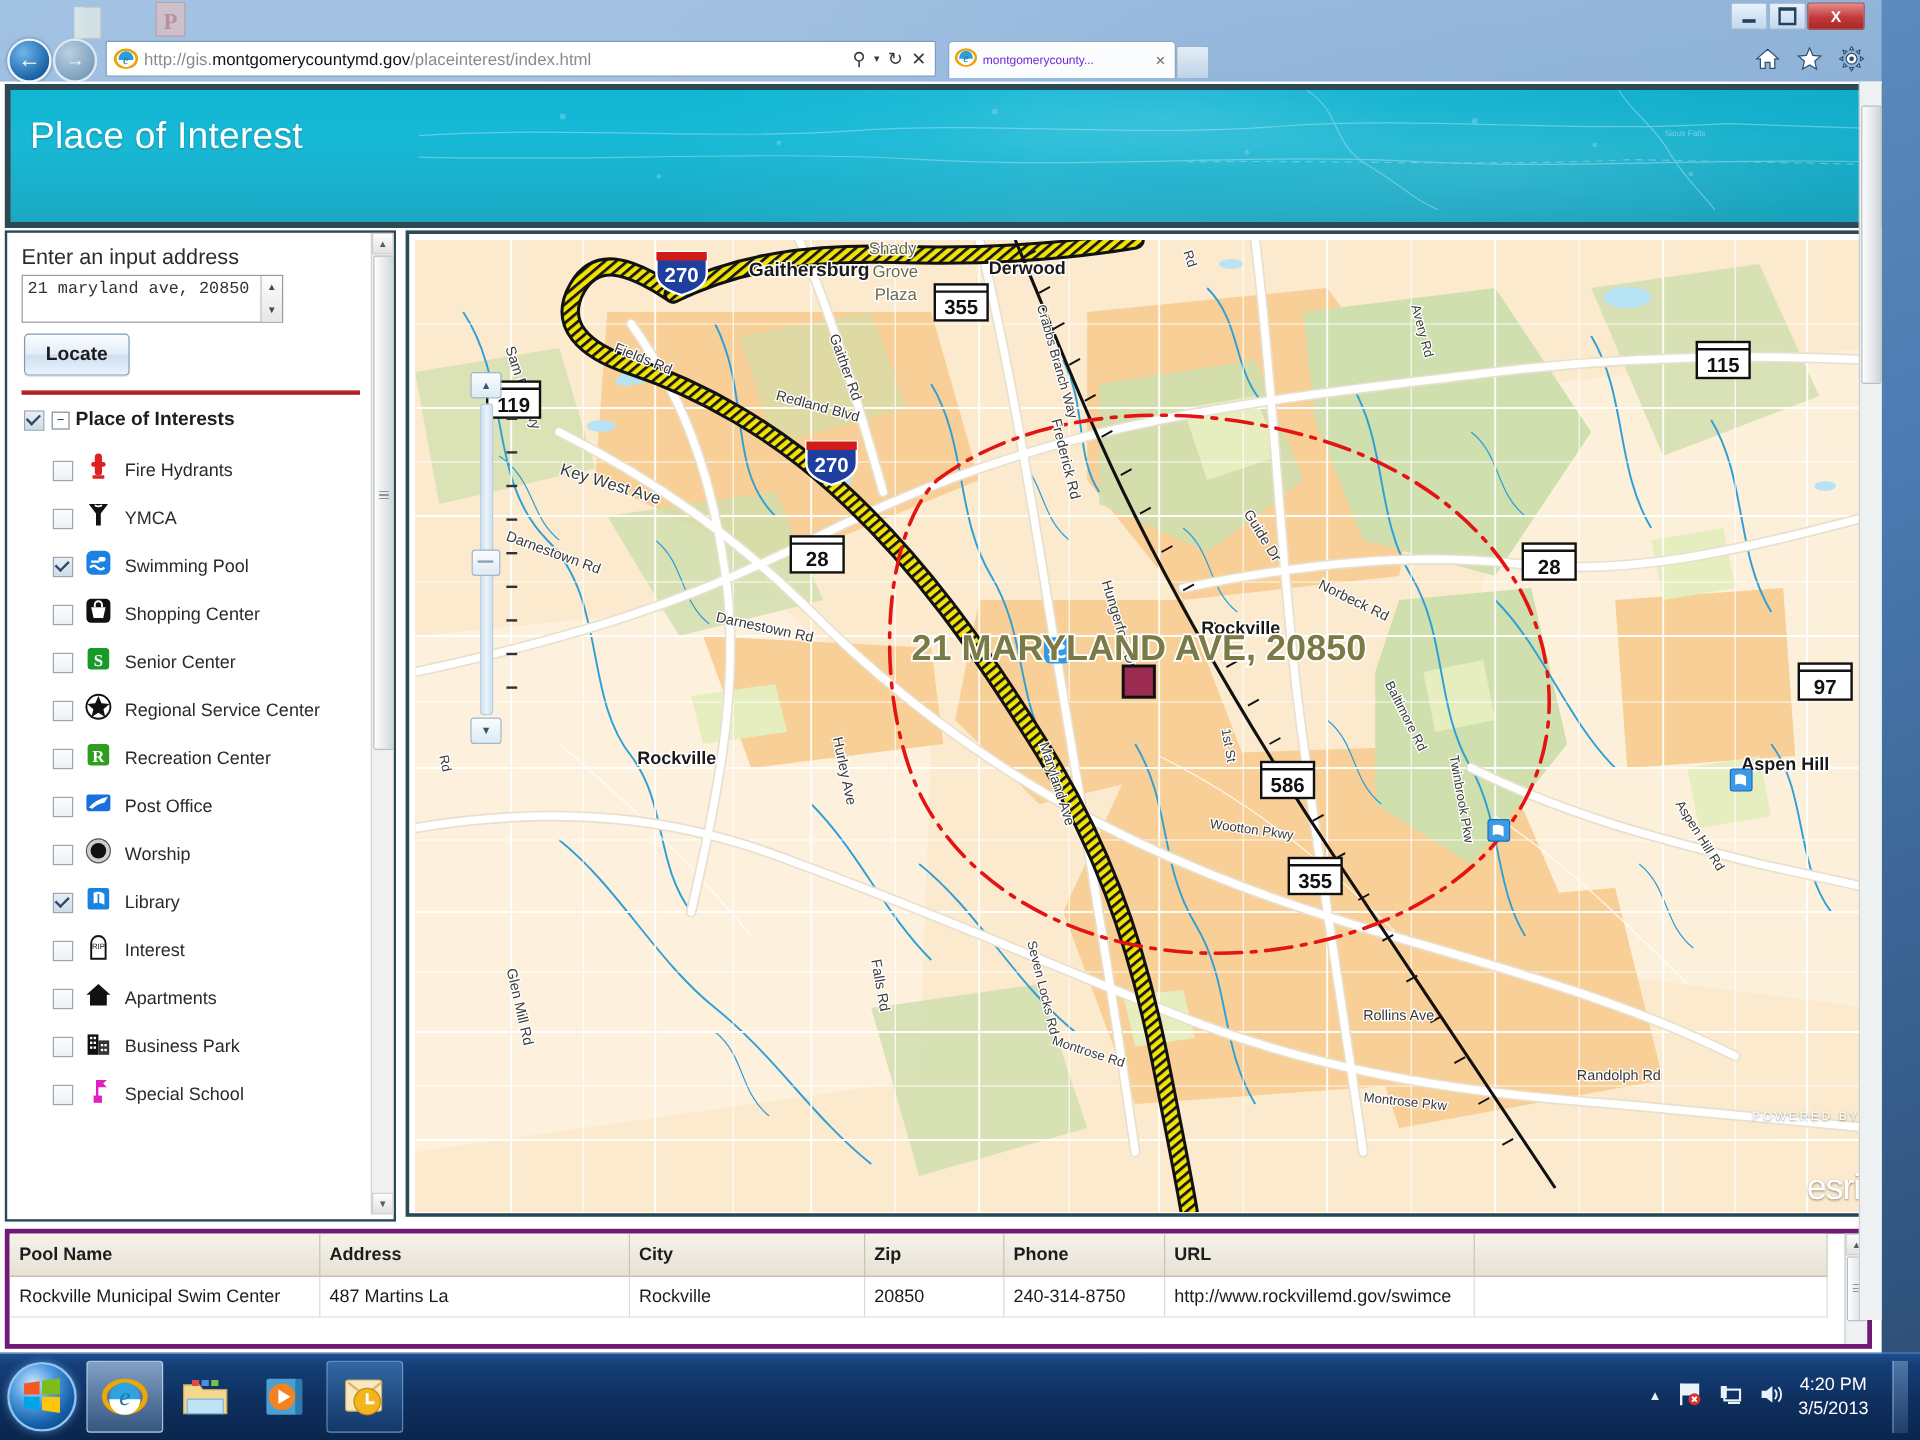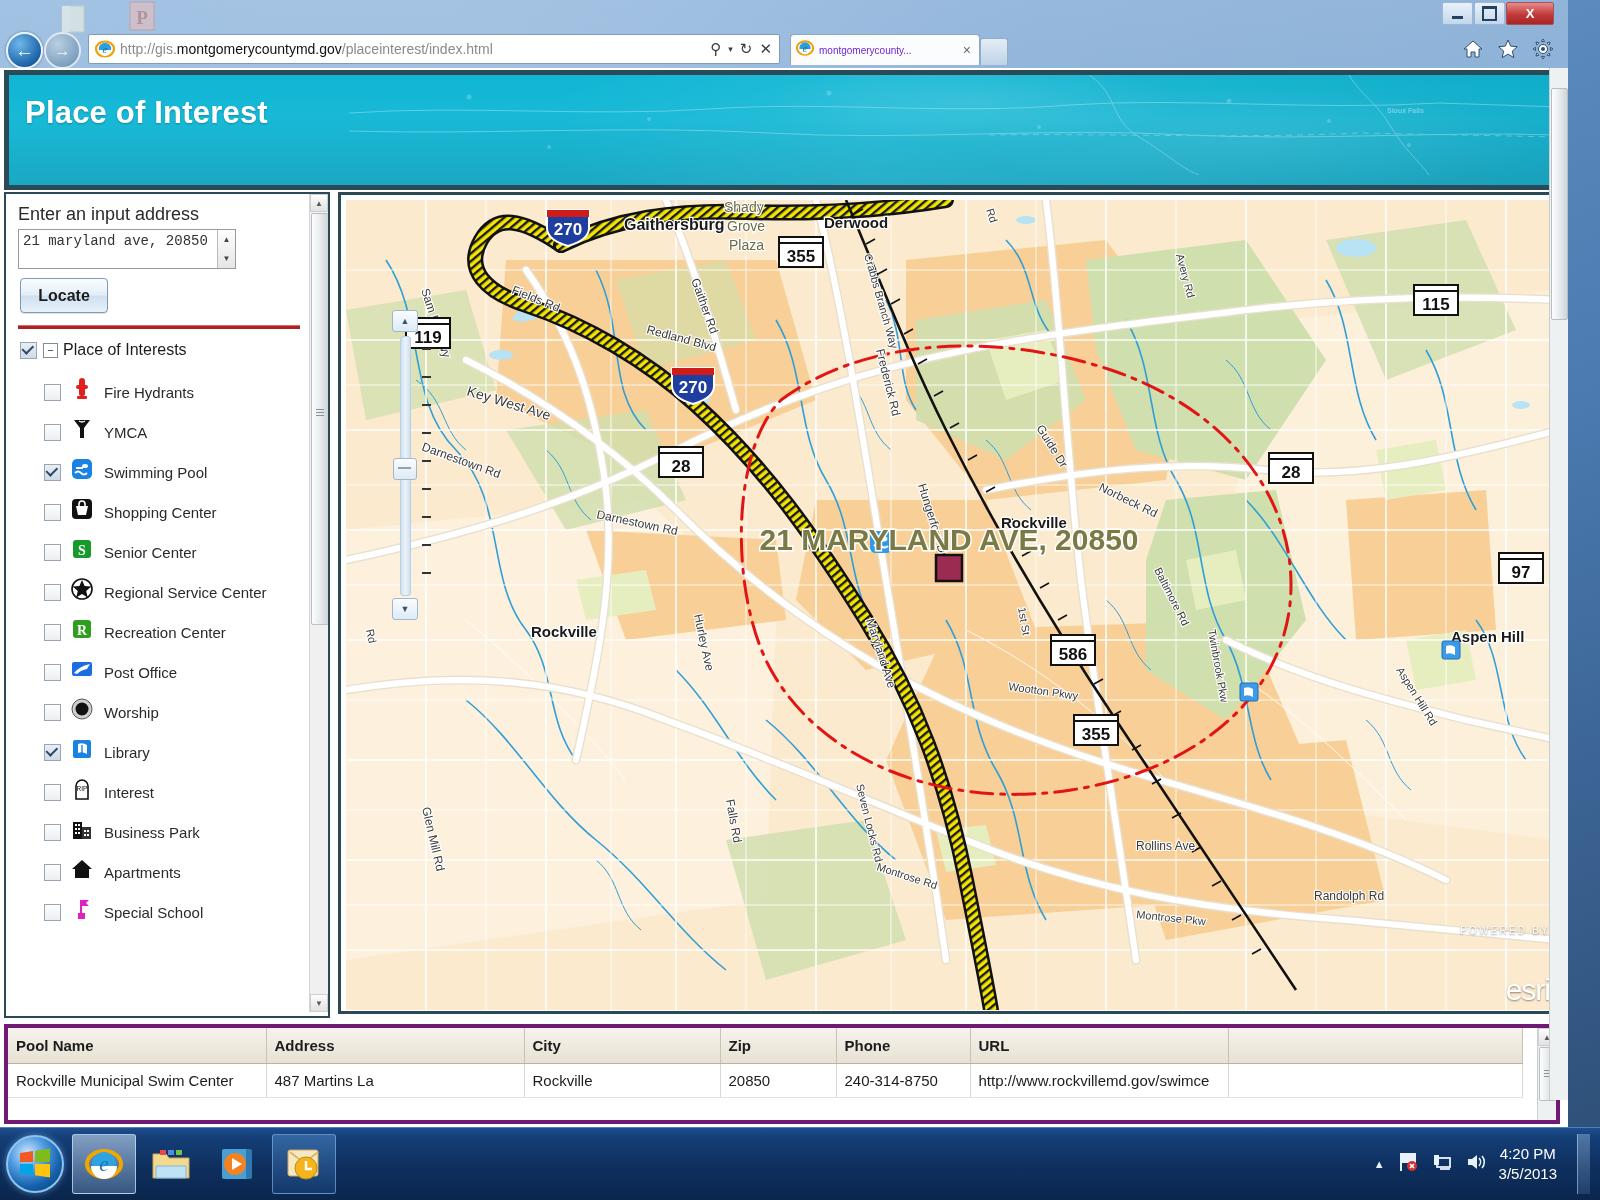--- a/index.html
+++ b/index.html
@@ -81,21 +81,20 @@
     position:absolute;left:0;top:68px;width:1568px;height:1060px;
     background:#ffffff;overflow:hidden;
   }
 
   
   .banner{
     position:absolute;left:4px;top:2px;width:1556px;height:110px;
     border:5px solid #2c4a55;
     background:linear-gradient(180deg,#0fb6d4 0%,#18b9d6 40%,#1aa8c4 100%);
     overflow:hidden;
-    font-weight:bold;
   }
   .banner .mapwash{
     position:absolute;inset:0;
     background:
       radial-gradient(ellipse 300px 60px at 62% 25%, rgba(255,255,255,.10), transparent 70%),
       radial-gradient(ellipse 420px 80px at 80% 60%, rgba(255,255,255,.08), transparent 70%),
       linear-gradient(88deg, rgba(0,0,0,0) 35%, rgba(255,255,255,.07) 55%, rgba(0,0,0,.05) 100%);
   }
   .banner svg.banner-lines{position:absolute;left:340px;top:0;width:1210px;height:100px;opacity:.45;}
   .banner-title{
@@ -126,21 +125,21 @@
     margin:9px 0 0 4px;width:86px;height:33px;
     border:1px solid #7f9ab5;border-radius:4px;
     background:linear-gradient(180deg,#fbfdff 0%,#e4eef8 48%,#cfe0f1 52%,#e8f2fb 100%);
     font-size:16px;color:#1c1c1c;font-weight:bold;
     display:flex;align-items:center;justify-content:center;
     box-shadow:0 1px 1px rgba(0,0,0,.12);
   }
   .red-divider{margin:12px 8px 0 2px;height:3px;background:#b02020;border-top:1px solid #d86a6a;}
 
   .layer-root{display:flex;align-items:center;margin:12px 0 2px 4px;}
-  .layer-root .lbl{font-size:16px;font-weight:normal;color:#1d1d1d;margin-left:2px;}
+  .layer-root .lbl{font-size:16px;font-weight:bold;color:#1d1d1d;margin-left:2px;}
   .expander{
     width:13px;height:13px;border:1px solid #7d8d9c;background:#fff;margin:0 3px 0 6px;
     display:flex;align-items:center;justify-content:center;font-size:11px;line-height:9px;color:#333;
   }
   .cb{
     width:17px;height:17px;box-sizing:border-box;border:1px solid #9aa7b3;
     background:linear-gradient(180deg,#fdfdfd,#eceff2);
     display:inline-flex;align-items:center;justify-content:center;flex:0 0 auto;
   }
   .cb.on{background:linear-gradient(180deg,#e8eef5,#cfdbe8);}
@@ -485,43 +484,43 @@
                 <span class="cb"></span>
                 <span class="icn"><svg width="24" height="24" viewBox="0 0 24 24">
                     <path d="M6 22 V9 a6 6 0 0 1 12 0 v13z" fill="#fff" stroke="#111" stroke-width="1.6"></path>
                     <text x="12" y="14" font-size="6.5" text-anchor="middle" fill="#111" font-family="Liberation Sans, sans-serif">RIP</text>
                   </svg></span>
                 <span class="name">Interest</span>
               </div>
               <div class="layer-row">
                 <span class="cb"></span>
                 <span class="icn"><svg width="24" height="24" viewBox="0 0 24 24">
+                    <path d="M12 3 L22 12 h-3 v9 H5 v-9 H2z" fill="#111111"></path>
+                  </svg></span>
+                <span class="name">Apartments</span>
+              </div>
+              <div class="layer-row">
+                <span class="cb"></span>
+                <span class="icn"><svg width="24" height="24" viewBox="0 0 24 24">
                     <rect x="3" y="5" width="9" height="17" fill="#111"></rect>
                     <rect x="12" y="10" width="9" height="12" fill="#333"></rect>
                     <g fill="#fff">
                       <rect x="5" y="7" width="2" height="2"></rect>
                       <rect x="8" y="7" width="2" height="2"></rect>
                       <rect x="5" y="11" width="2" height="2"></rect>
                       <rect x="8" y="11" width="2" height="2"></rect>
                       <rect x="5" y="15" width="2" height="2"></rect>
                       <rect x="8" y="15" width="2" height="2"></rect>
                       <rect x="14" y="13" width="2" height="2"></rect>
                       <rect x="17" y="13" width="2" height="2"></rect>
                       <rect x="14" y="17" width="2" height="2"></rect>
                       <rect x="17" y="17" width="2" height="2"></rect>
                     </g>
                   </svg></span>
                 <span class="name">Business Park</span>
-              </div>
-              <div class="layer-row">
-                <span class="cb"></span>
-                <span class="icn"><svg width="24" height="24" viewBox="0 0 24 24">
-                    <path d="M12 3 L22 12 h-3 v9 H5 v-9 H2z" fill="#111111"></path>
-                  </svg></span>
-                <span class="name">Apartments</span>
               </div>
               <div class="layer-row">
                 <span class="cb"></span>
                 <span class="icn"><svg width="24" height="24" viewBox="0 0 24 24">
                     <rect x="8" y="16" width="7" height="6" fill="#e020c0"></rect>
                     <path d="M11 3 v14" stroke="#e020c0" stroke-width="2"></path>
                     <path d="M11 3 h8 l-3 3 3 3 h-8z" fill="#e020c0"></path>
                   </svg></span>
                 <span class="name">Special School</span>
               </div>

